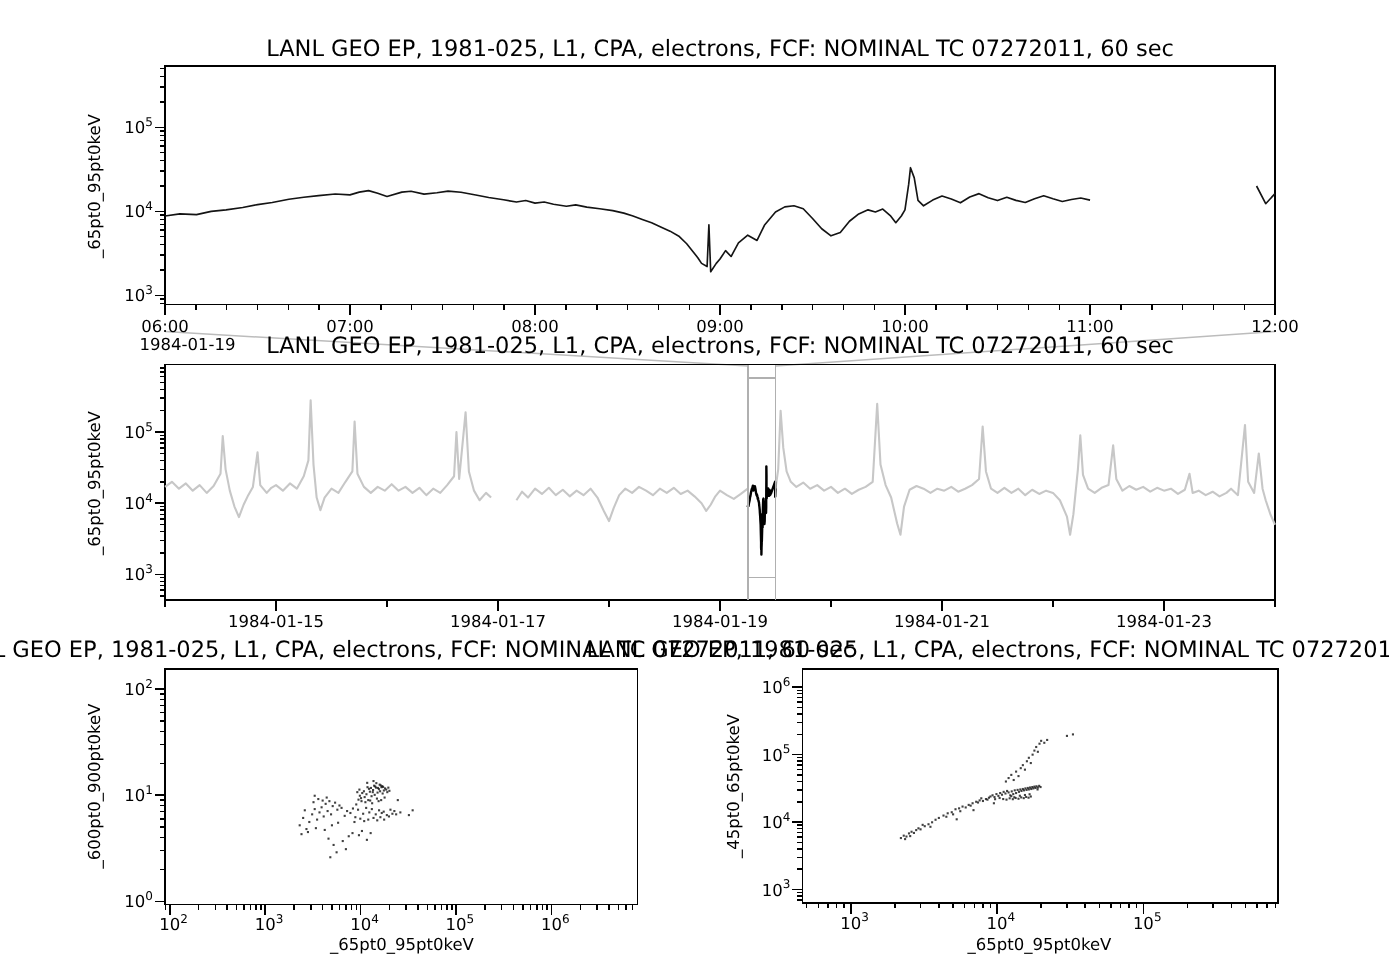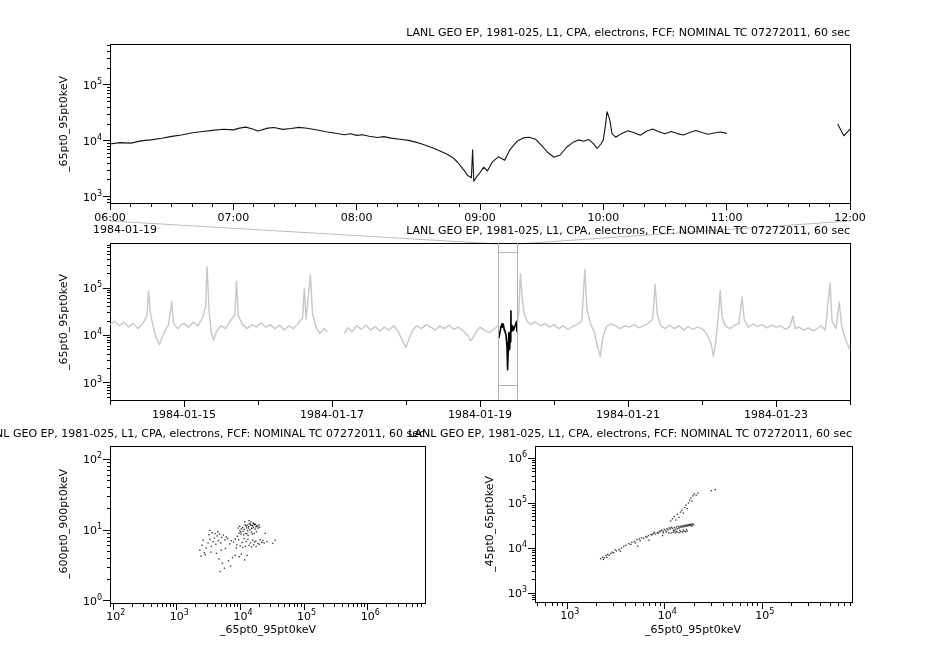--- a/index.html
+++ b/index.html
@@ -1,19 +1,19 @@
 <!DOCTYPE html>
 <html><head>
 <meta charset="utf-8">
 <style>
   html,body{margin:0;padding:0;background:#fff;}
   .canvas{position:relative;width:926px;height:647px;background:#ffffff;overflow:hidden;
           font-family:"DejaVu Sans","Liberation Sans",sans-serif;color:#000;}
   .canvas svg{position:absolute;left:0;top:0;}
-  .ptitle{position:absolute;display:flex;justify-content:flex-end;font-size:11px;line-height:13px;}
+  .ptitle{position:absolute;display:flex;justify-content:center;font-size:15px;line-height:13px;}
   .ptitle span{white-space:nowrap;}
   .vlab{position:absolute;font-size:11px;white-space:nowrap;
         transform:translate(-50%,-50%) rotate(-90deg);}
   .hlab{position:absolute;font-size:11px;white-space:nowrap;transform:translateX(-50%);}
   .datelab{position:absolute;font-size:11px;white-space:nowrap;}
 </style>
 </head>
 <body>
 
 <div class="canvas">

